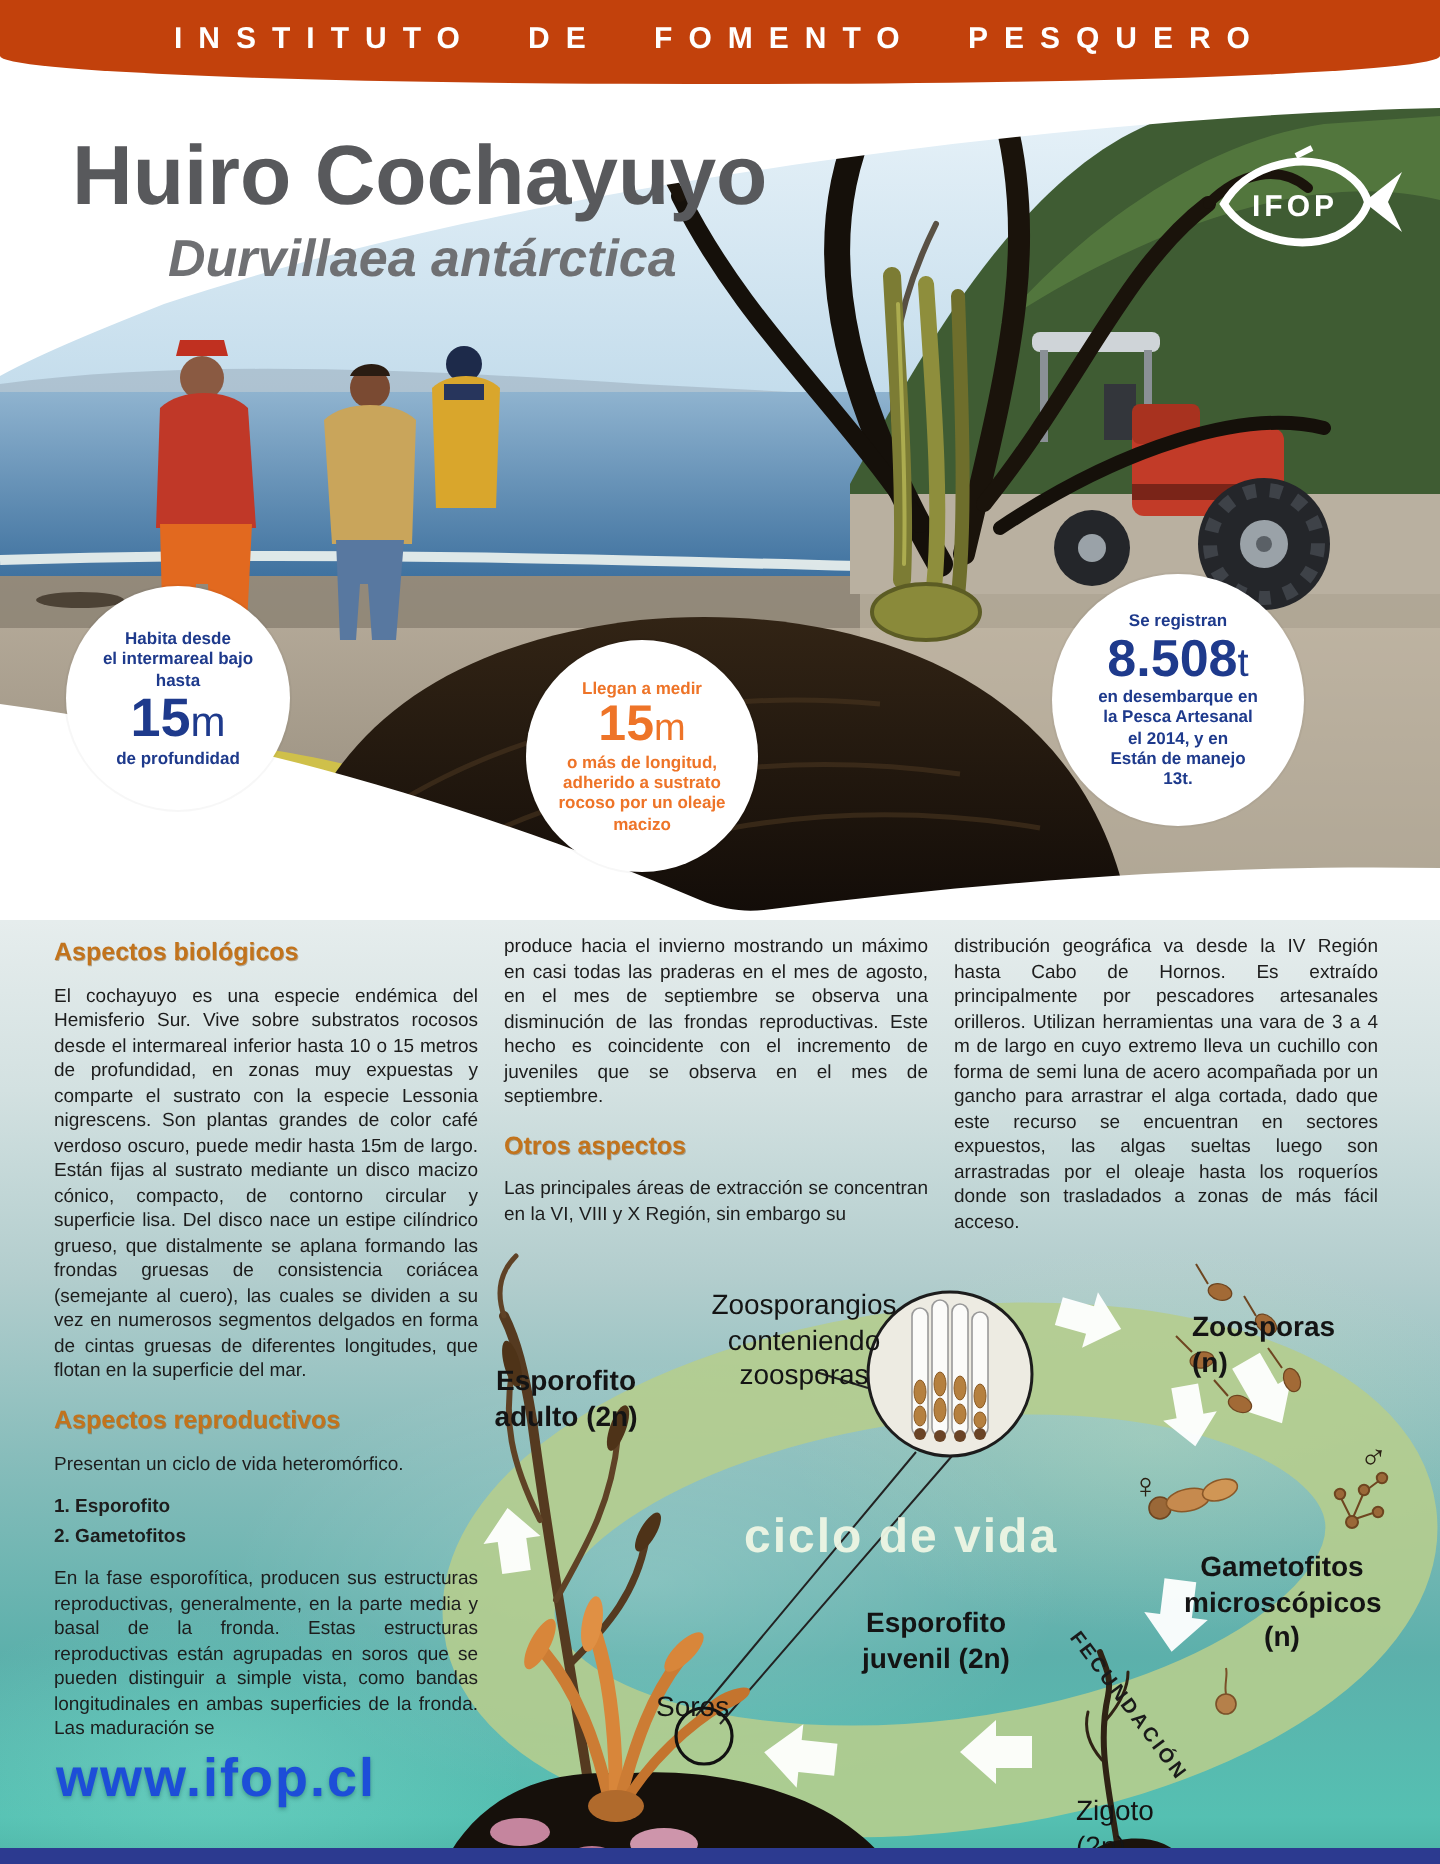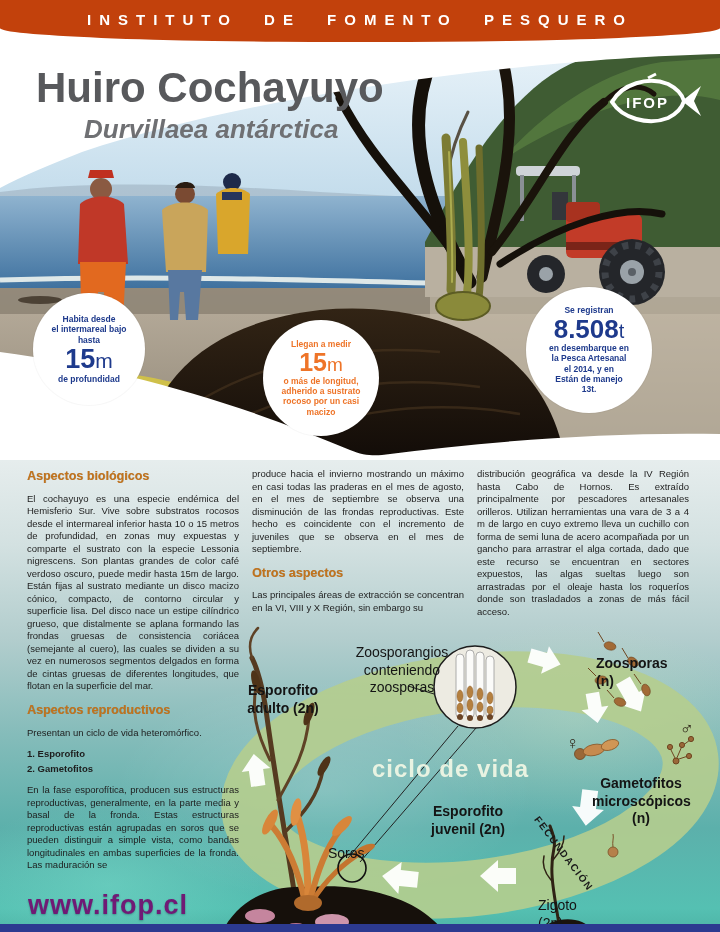--- a/index.html
+++ b/index.html
@@ -83,22 +83,22 @@
     left:541px;top:814px;width:120px;font-size:10px;font-weight:bold;letter-spacing:1.5px;
     transform:rotate(53deg);transform-origin:0 0;text-align:left;color:#1a1a1a;
   }
   .lbl-soros{left:328px;top:845px;width:40px;text-align:left;}
   .lbl-zigoto{left:538px;top:897px;width:60px;text-align:left;}
   .gender-symbol{position:absolute;z-index:6;font-size:18px;font-weight:bold;color:#2a2013;}
   .sym-female{left:566px;top:733px;}
   .sym-male{left:680px;top:718px;transform:rotate(8deg);}
   
   .site-url{
-    position:absolute;left:28px;top:874px;z-index:8;color:#701a75;font-size:27px;font-weight:bold;
-    letter-spacing:1px;text-shadow:0 1px 2px rgba(0,60,60,0.35);margin-top:16px;
+    position:absolute;left:28px;top:874px;z-index:8;color:#1d4ed8;font-size:27px;font-weight:bold;
+    letter-spacing:1px;text-shadow:0 1px 2px rgba(0,60,60,0.35);
   }
   .footer-bar{position:absolute;left:0;top:924px;width:720px;height:8px;background:#2c3a90;z-index:20;}
 </style>
 </head>
 <body>
 
 <div class="header-bar">
   <div class="hdr-text">INSTITUTO DE FOMENTO PESQUERO</div>
 </div>
 
@@ -221,21 +221,21 @@
   <div class="small">hasta</div>
   <div class="big"><span>15</span><span class="unit">m</span></div>
   <div class="small">de profundidad</div>
 </div>
 
 <div class="callout c2">
   <div class="small">Llegan a medir</div>
   <div class="big"><span>15</span><span class="unit">m</span></div>
   <div class="small">o más de longitud,</div>
   <div class="small">adherido a sustrato</div>
-  <div class="small">rocoso por un casi</div>
+  <div class="small">rocoso por un oleaje</div>
   <div class="small">macizo</div>
 </div>
 
 <div class="callout c3">
   <div class="small">Se registran</div>
   <div class="big"><span>8.508</span><span class="unit">t</span></div>
   <div class="small">en desembarque en</div>
   <div class="small">la Pesca Artesanal</div>
   <div class="small">el 2014, y en</div>
   <div class="small">Están de manejo</div>

